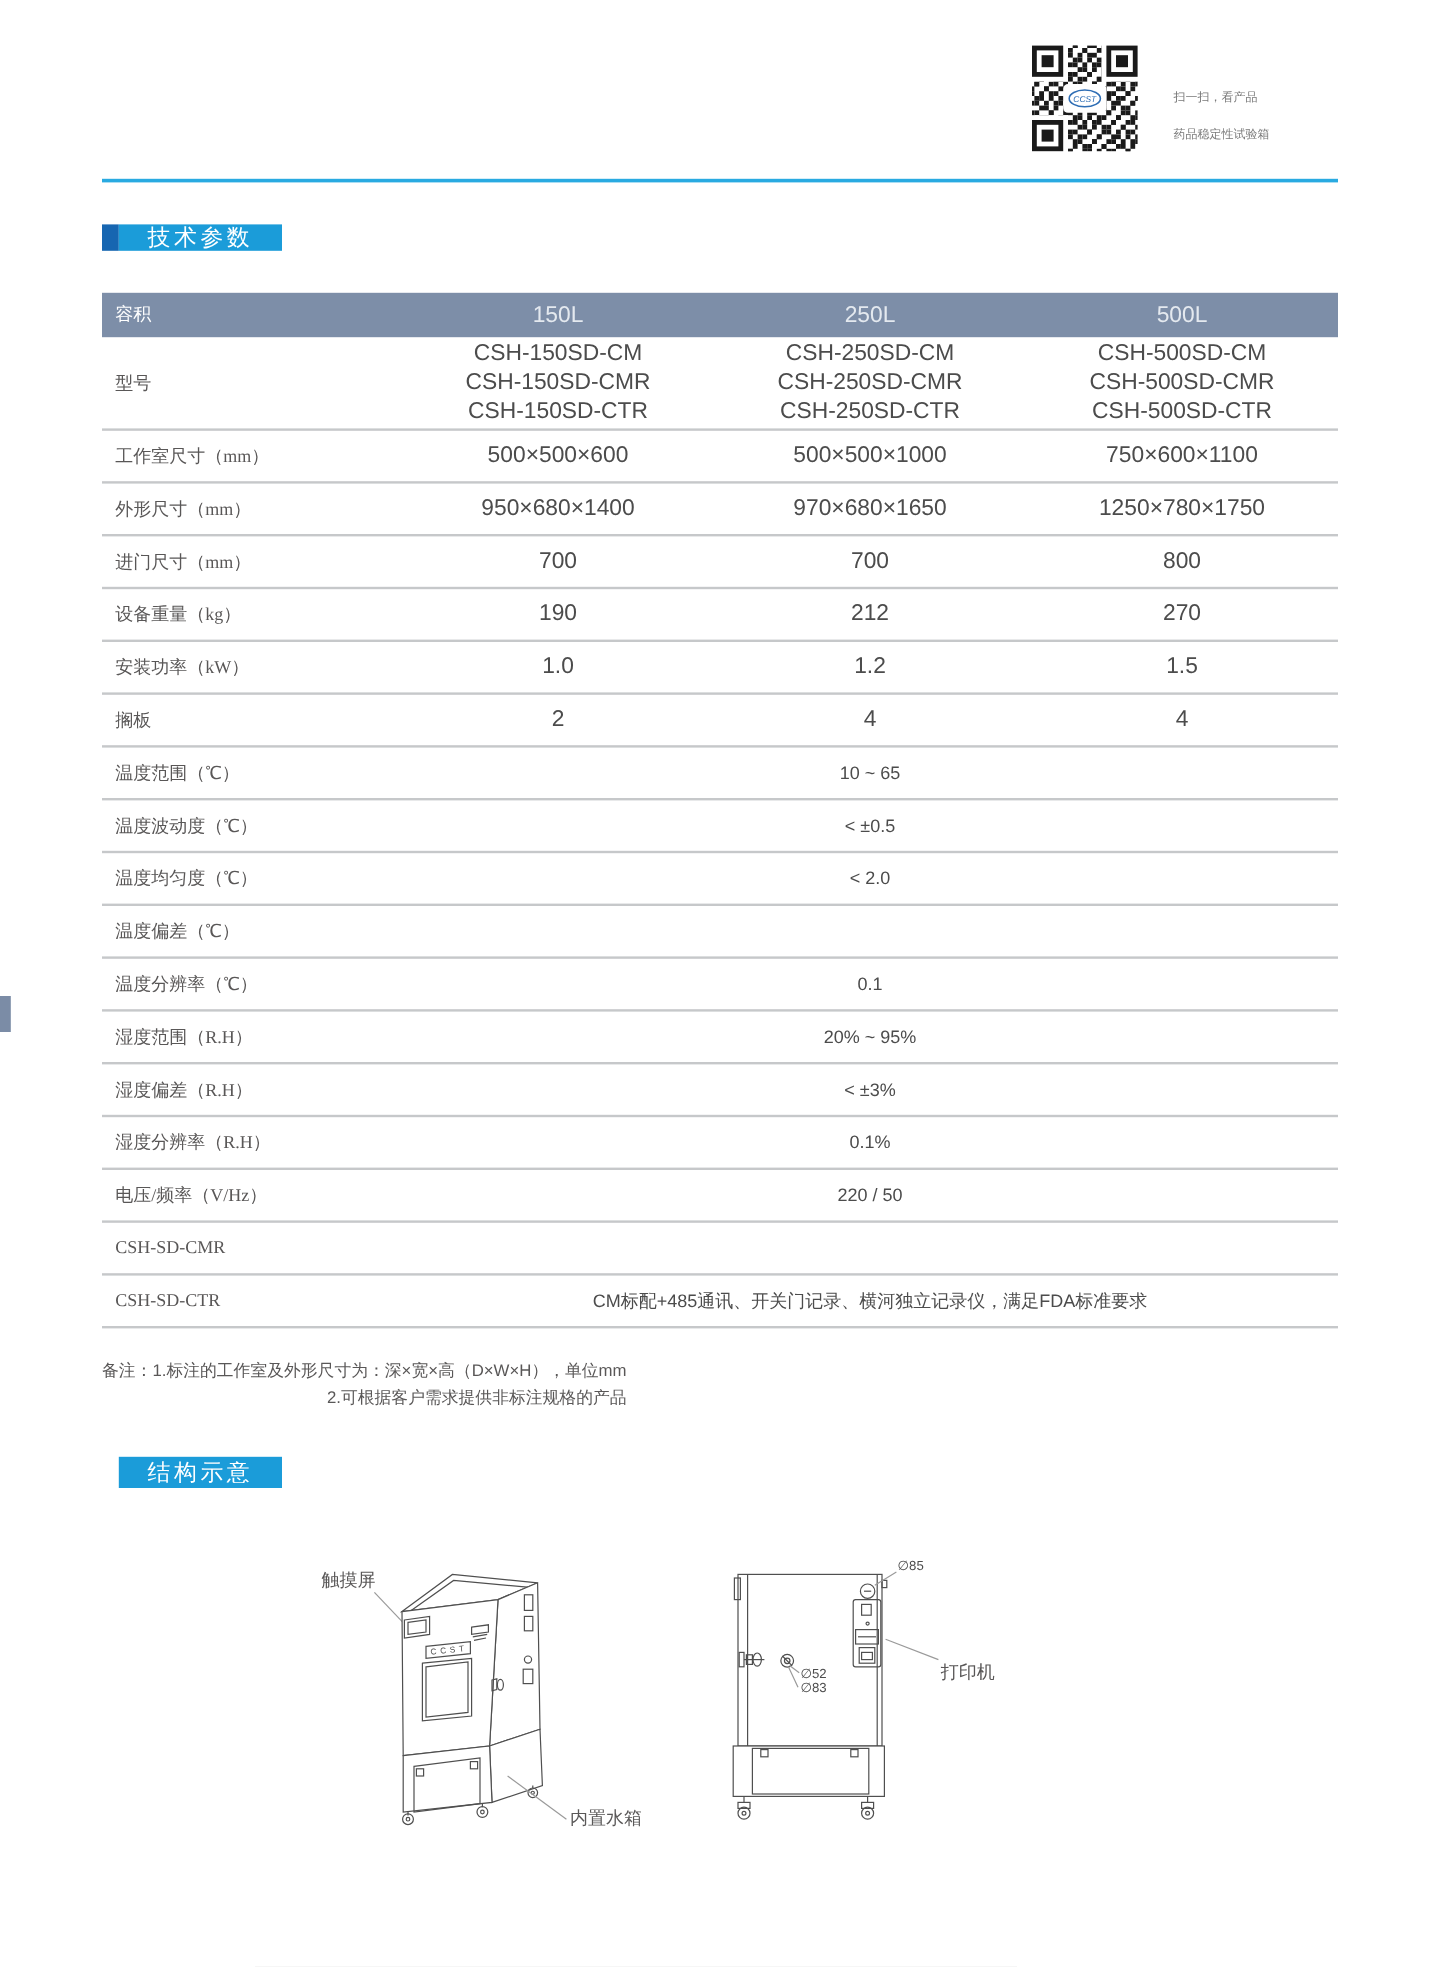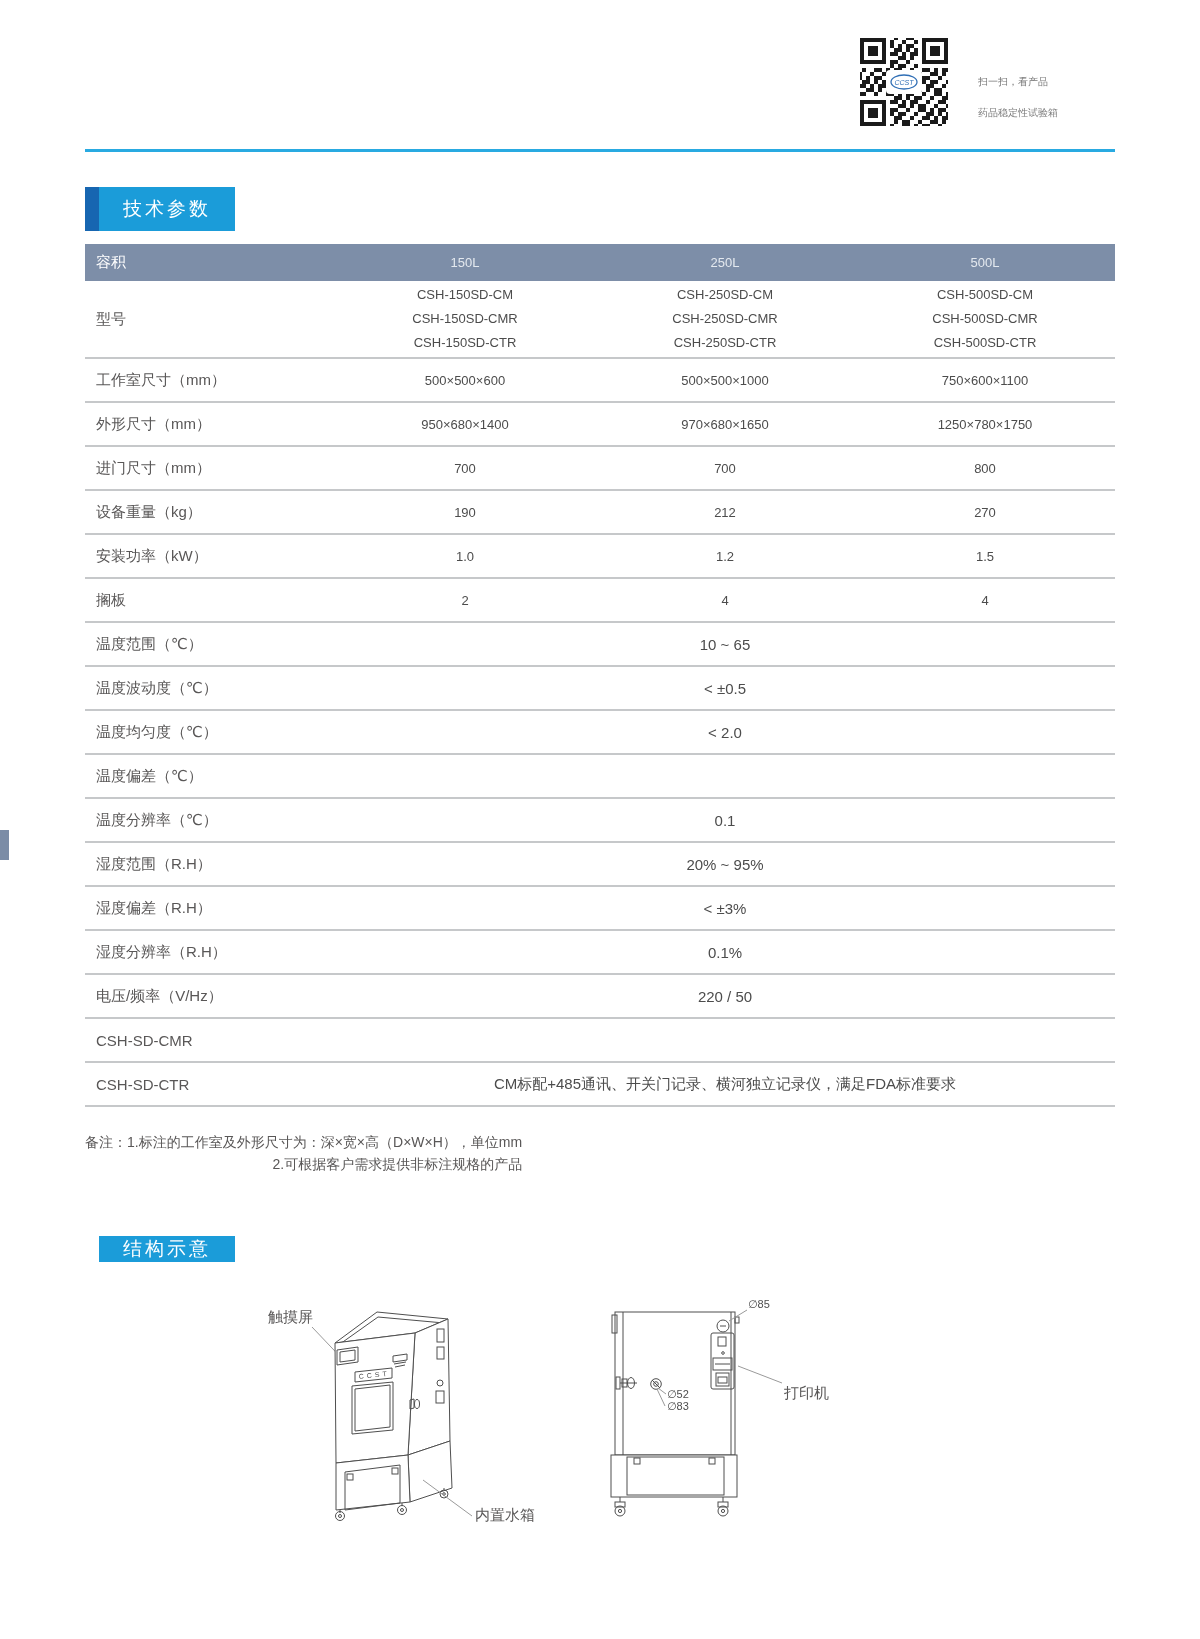--- a/index.html
+++ b/index.html
@@ -9,38 +9,38 @@
 
   
   .qr-wrap{left:858px;top:36px;}
   .qr-caption{left:978px;top:71px;font-size:10px;color:#7a7a7a;line-height:22px;}
   .qr-caption div{white-space:nowrap;}
 
   
   .top-rule{left:85px;top:149px;width:1030px;height:3px;background:#29aae1;}
 
   
-  .badge{display:flex;height:44px;width:150px;}
+  .badge{display:flex;height:22px;width:150px;}
   .badge-strip{width:14px;background:#1766b1;}
   .badge-label{flex:1;background:#1b9cd9;color:#ffffff;font-size:19px;letter-spacing:3px;
                display:flex;align-items:center;justify-content:center;}
   .badge-specs{left:85px;top:187px;}
   .badge-structure{left:85px;top:1218px;align-items:flex-end;}
 
   
   .side-tab{left:0;top:830px;width:9px;height:30px;background:#7b8ca6;}
 
   
   .spec-table{left:85px;top:244px;width:1030px;}
   .trow{display:flex;align-items:center;height:42px;border-bottom:2px solid #c6c8ca;}
   .thead{height:37px;background:#7d8ea8;border-bottom:none;}
   .thead .tl{color:#ffffff;}
   .thead .tc{color:#e4e9ef;}
-  .tl{width:239px;padding-left:11px;color:#595757;font-size:15px;}
-  .tc{width:260px;text-align:center;color:#4c4c4c;font-size:13px;}
+  .tl{width:239px;padding-left:11px;color:#595757;font-size:15px;font-family:Liberation Serif, serif;}
+  .tc{width:260px;text-align:center;color:#4c4c4c;font-size:19px;}
   .tm{flex:1;text-align:center;color:#4c4c4c;font-size:15px;}
   .model-row{height:76px;align-items:center;}
   .model-col div{line-height:24px;}
 
   
   .notes{left:85px;top:1131px;font-size:14px;color:#595757;display:flex;line-height:22px;text-align:right;}
   .notes .prefix{white-space:nowrap;}
 
   
   .diag-left{left:250px;top:1300px;}

